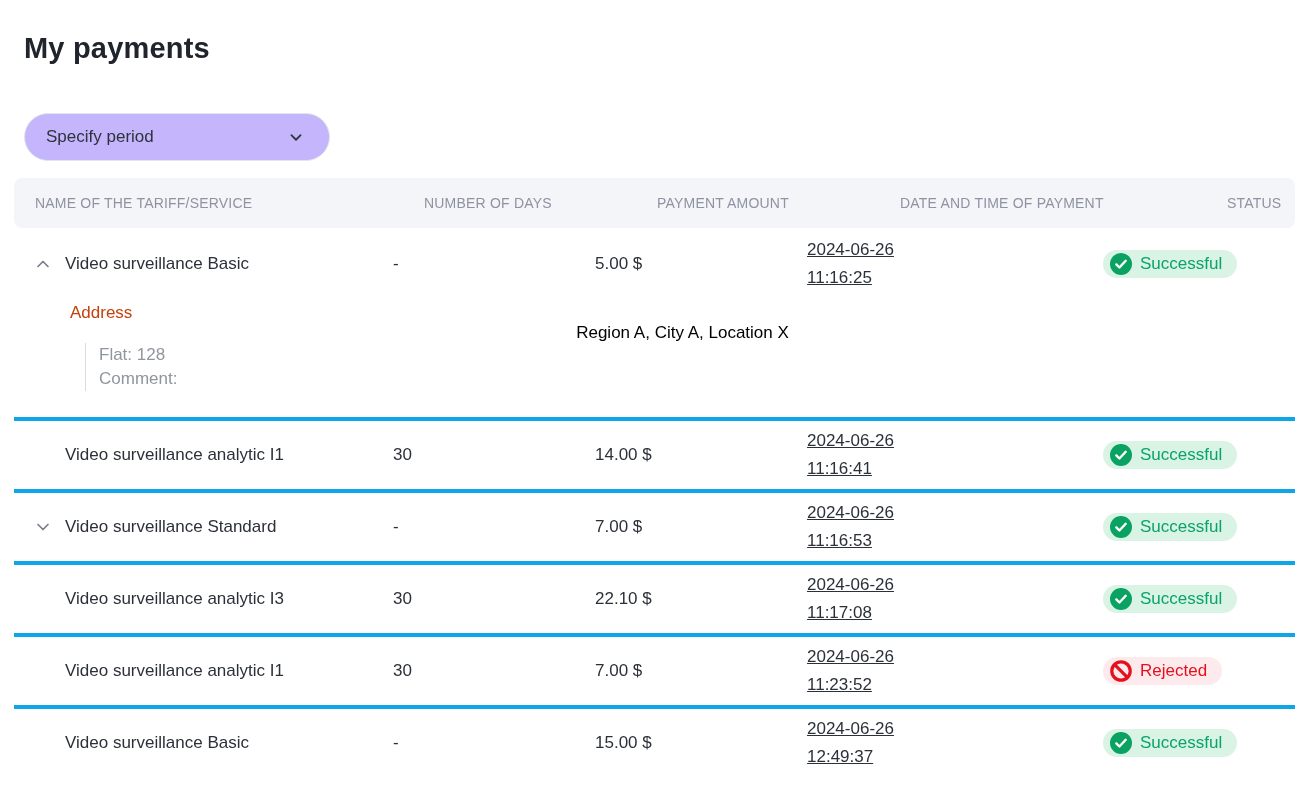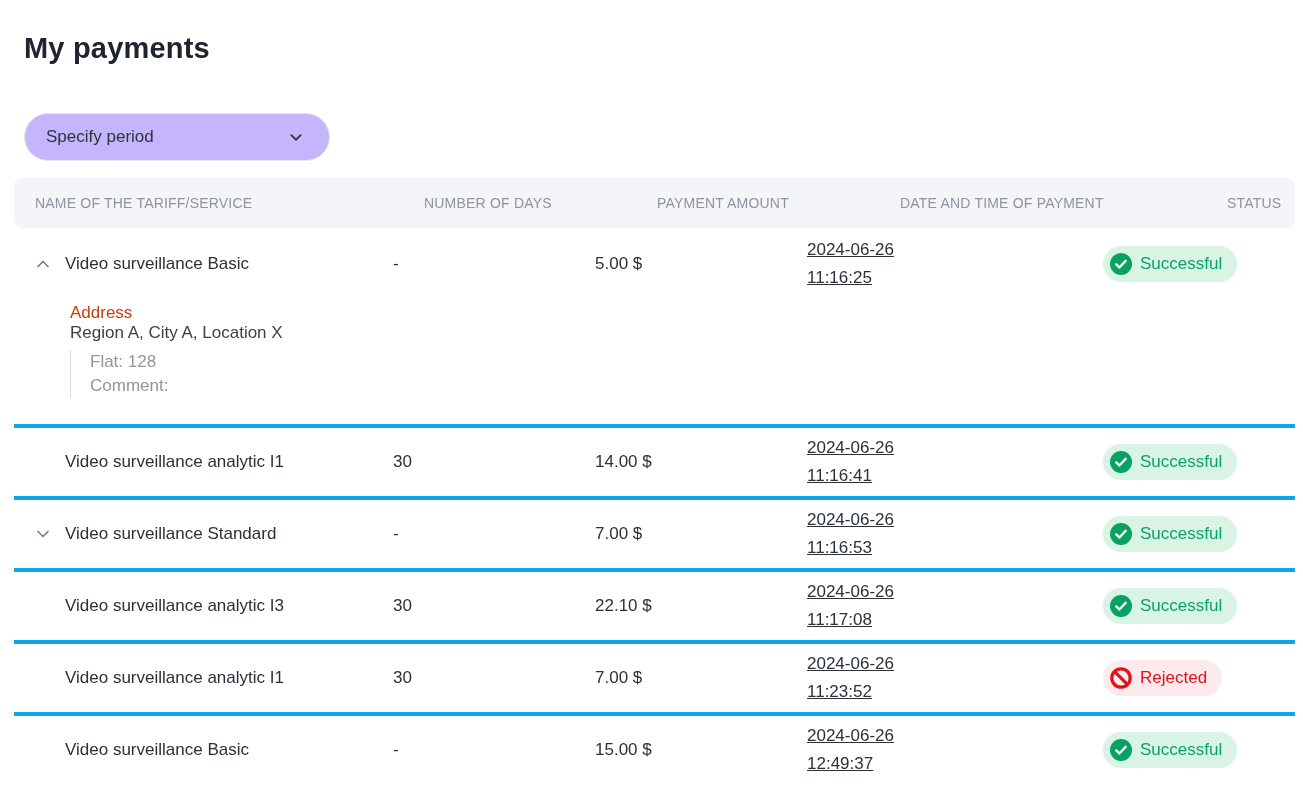--- a/index.html
+++ b/index.html
@@ -34,30 +34,30 @@
   .chev-slot { width:20px; margin:0 12px 0 19px; height:20px; flex:0 0 auto;
     display:flex; align-items:center; justify-content:center; background:none; border:0; cursor:pointer; }
   .chev-slot.empty { cursor:default; }
   .name { font-size:17px; color:#2c3139; }
 
   .cell { font-size:17px; color:#2c3139; }
 
   .date-cell { font-size:17px; line-height:28px; color:#2c3139;text-decoration:underline; }
   .date-cell span { display:block; }
 
-  .badge { display:inline-flex; align-items:center; height:36px; border-radius:18px;
+  .badge { display:inline-flex; align-items:center; height:28px; border-radius:18px;
     padding:0 15px 0 7px; gap:8px; font-size:17px; }
   .badge svg { display:block; flex:0 0 auto; }
   .badge.success { background:#d9f3e5; color:#0ba26b; }
   .badge.rejected { background:#fdeaec; color:#e6101d; }
 
   .details { padding:3px 0 26px 56px; }
   .details .addr-label { font-size:17px; color:#c2410c; }
-  .details .addr-line { font-size:17px; color:#404040; margin-bottom:7px; }
-  .details .indent { margin-left:0; padding-left:19px; border-left:1px solid #d9dcdf; }
+  .details .addr-line { font-size:17px; color:#000000; margin-bottom:0;text-align:center; }
+  .details .indent { margin-left:15px; padding-left:13px; border-left:1px solid #d9dcdf; }
   .details .indent div { font-size:17px; color:#90969e; line-height:24px; }
 </style>
 </head>
 <body>
 
 <div class="page">
 
   <h1 class="page-title">My payments</h1>
 
   <div class="period-select">

